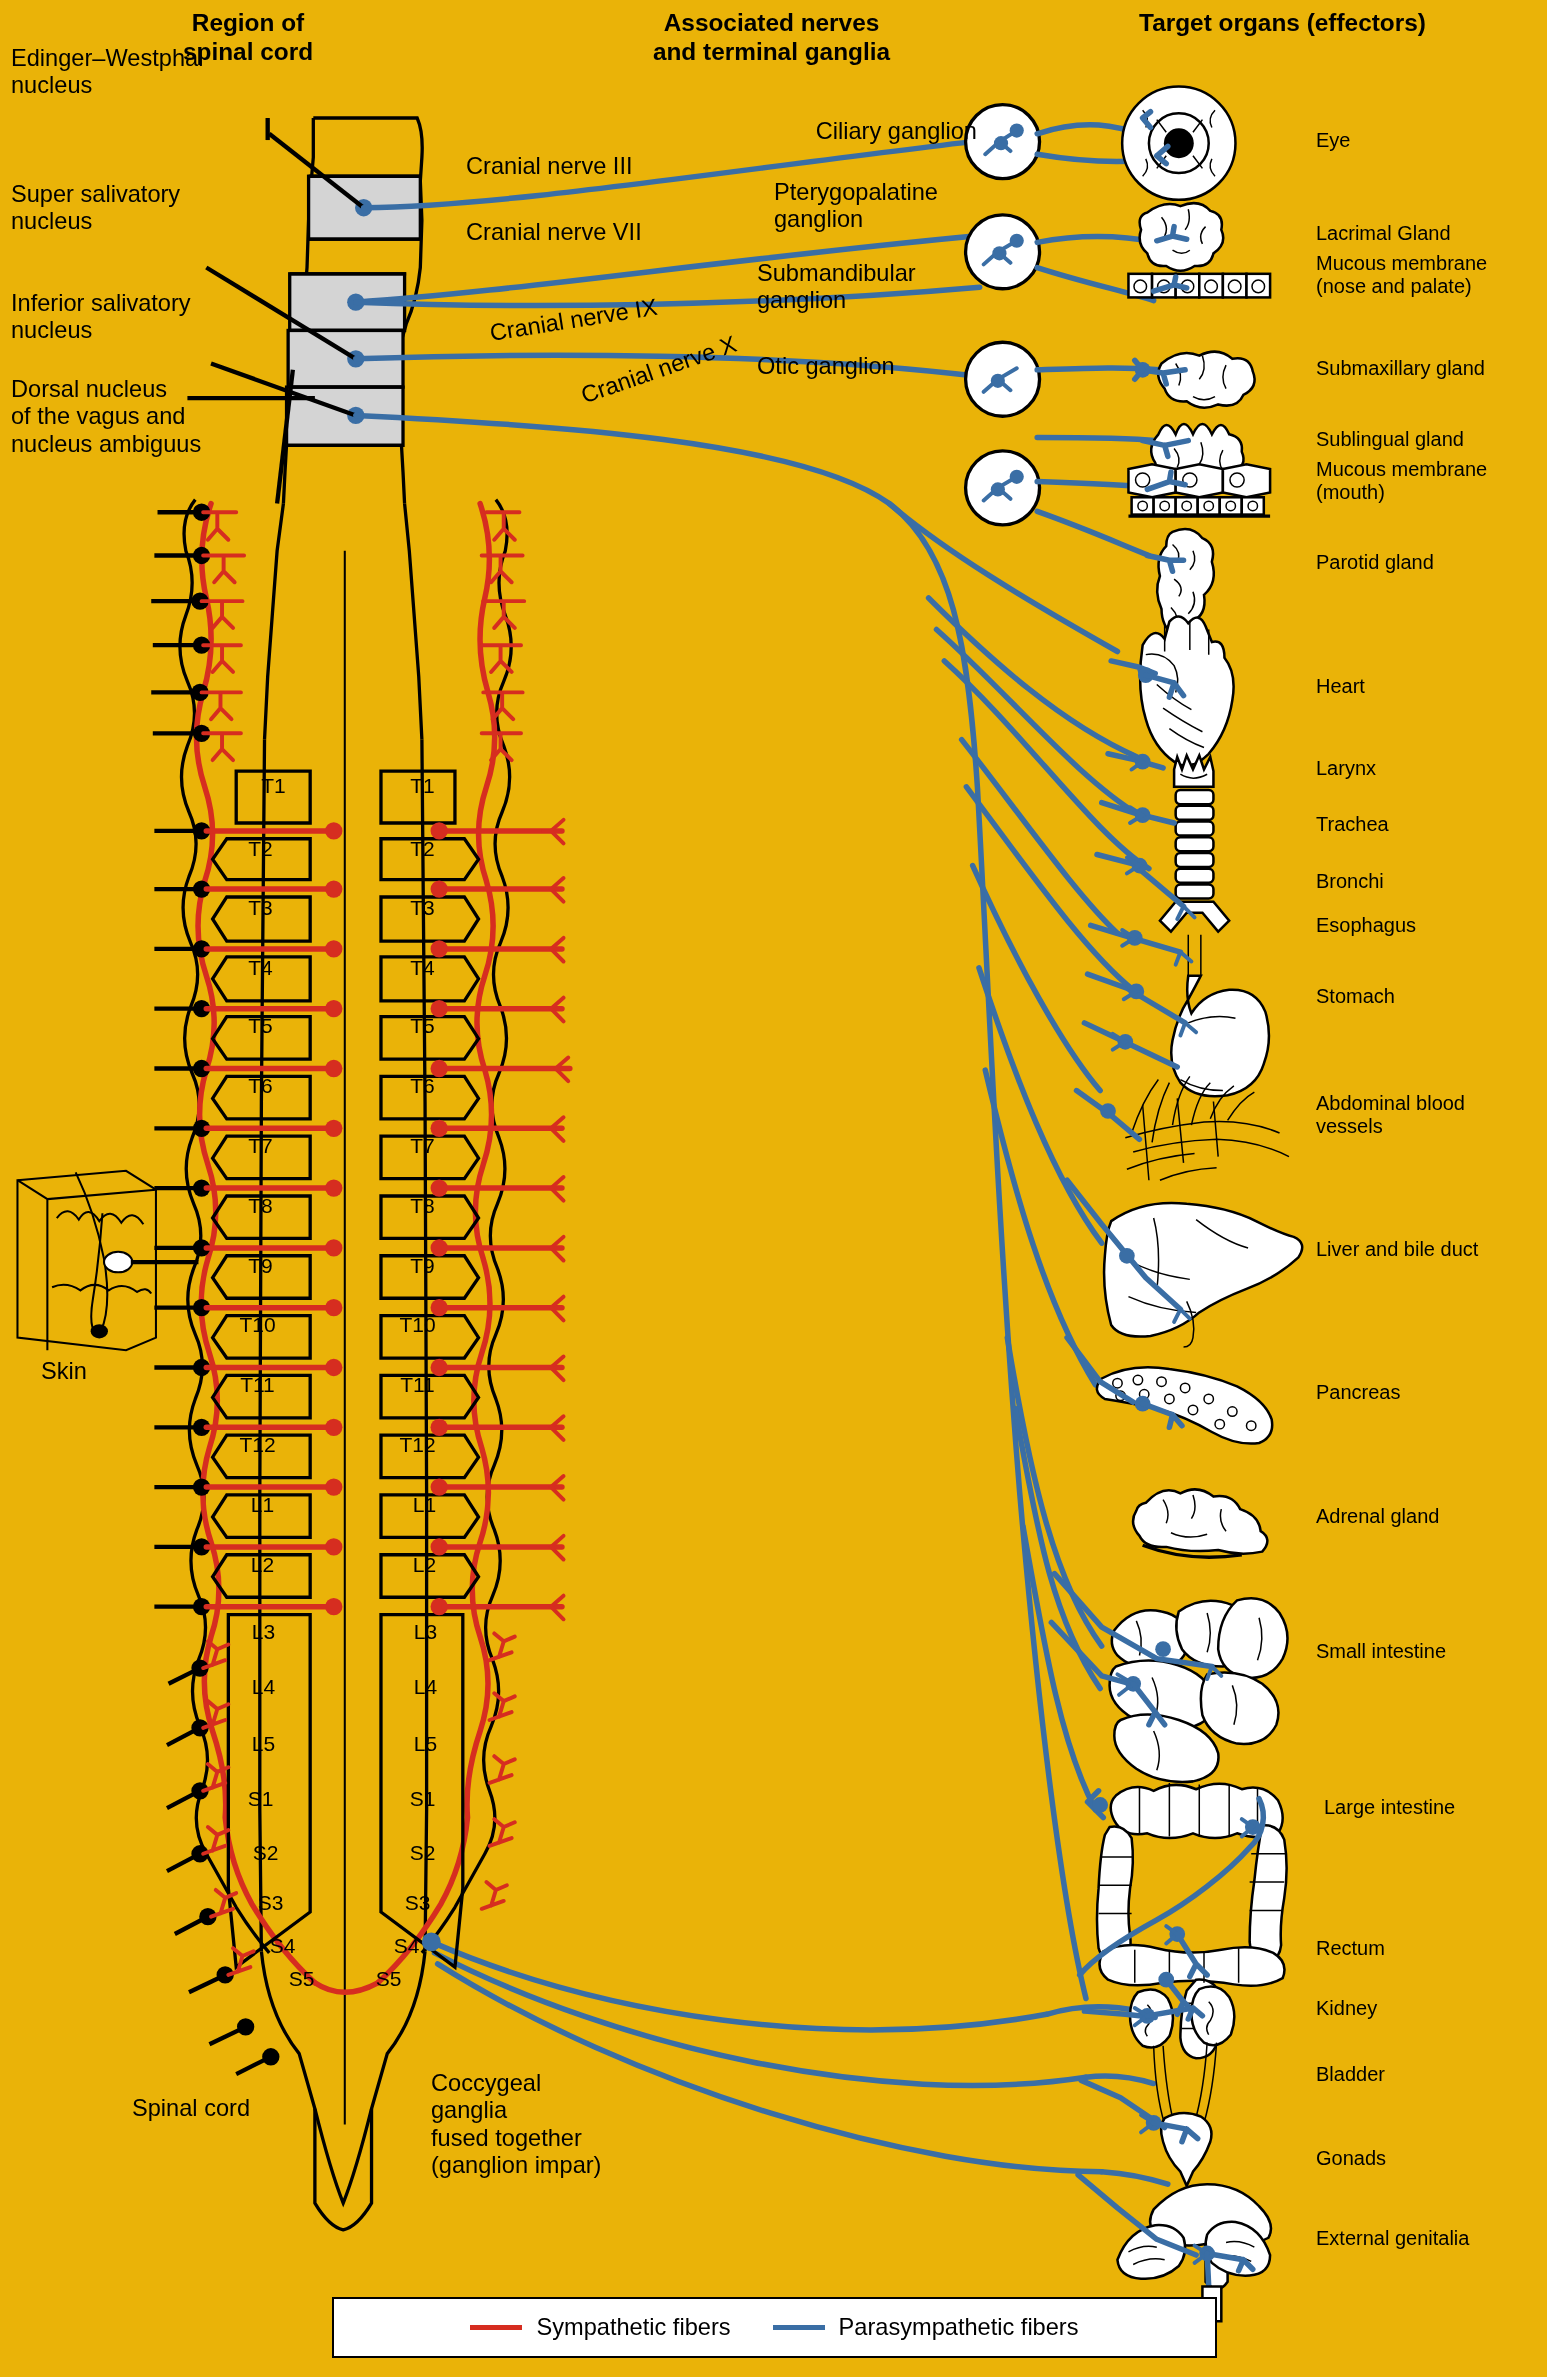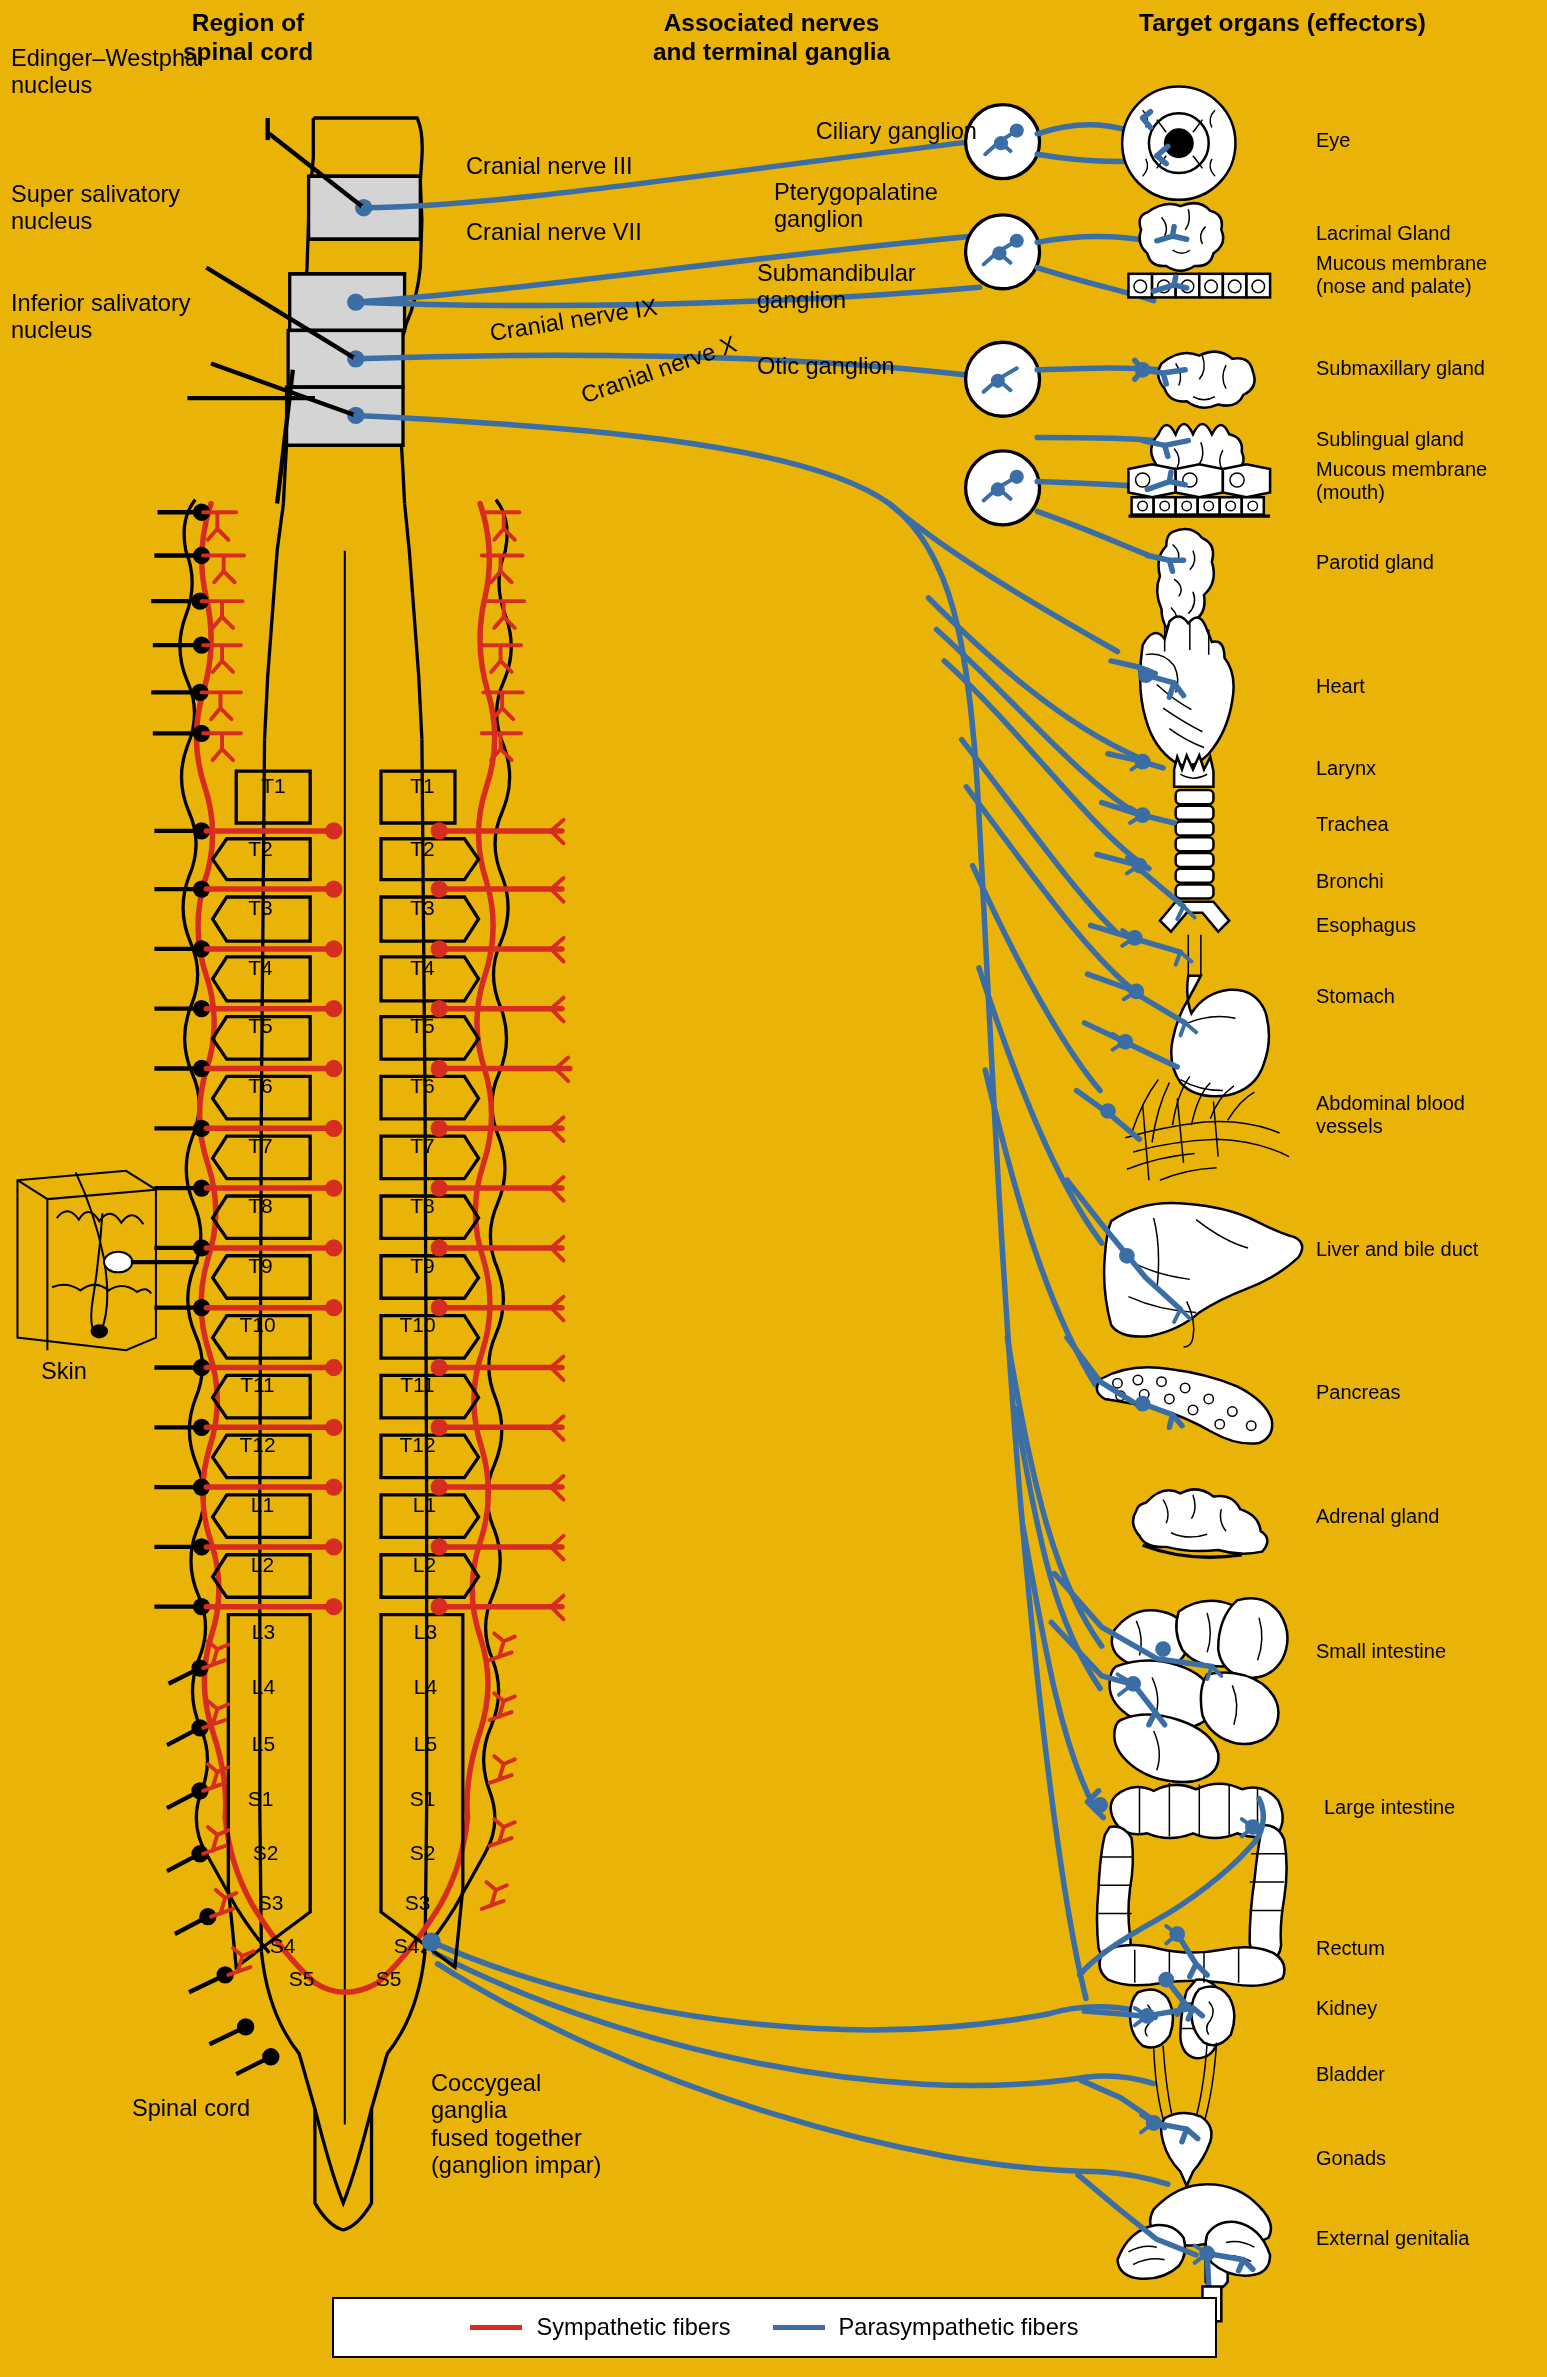--- a/index.html
+++ b/index.html
@@ -795,20 +795,21 @@
       <path class="para" d="M1534,2864 L1580,2872 M1580,2872 L1574,2886 M1580,2872 L1592,2884"></path>
       <path class="para" d="M1534,2864 L1536,2906"></path>
       <path class="organ" d="M1528,2906 L1552,2906 L1552,2950 L1528,2950 Z"></path>
     </g>
 
   </svg>
 
   <div class="htxt lbl" style="left:11px; top:45px; width:260px;">Edinger–Westphal<br>nucleus</div>
   <div class="htxt lbl" style="left:11px; top:181px; width:260px;">Super salivatory<br>nucleus</div>
   <div class="htxt lbl" style="left:11px; top:290px; width:268px;">Inferior salivatory<br>nucleus</div>
+  <div class="htxt lbl" style="left:11px; top:376px; width:268px;">Dorsal nucleus<br>of the vagus and<br>nucleus ambiguus</div>
 
   <div class="htxt nerve-lbl" style="left:466px; top:153px;">Cranial nerve III</div>
   <div class="htxt nerve-lbl" style="left:466px; top:219px;">Cranial nerve VII</div>
   <div class="htxt nerve-lbl" style="left:490px; top:320px; transform:rotate(-9deg);">Cranial nerve IX</div>
   <div class="htxt nerve-lbl" style="left:582px; top:383px; transform:rotate(-19deg);">Cranial nerve X</div>
 
   <div class="htxt lbl" style="left:757px; top:118px; width:220px; text-align:right;">Ciliary ganglion</div>
   <div class="htxt lbl" style="left:757px; top:179px; width:220px;margin-left:17px;">Pterygopalatine<br>ganglion</div>
   <div class="htxt lbl" style="left:757px; top:260px; width:220px;">Submandibular<br>ganglion</div>
   <div class="htxt lbl" style="left:757px; top:353px; width:220px;">Otic ganglion</div>

